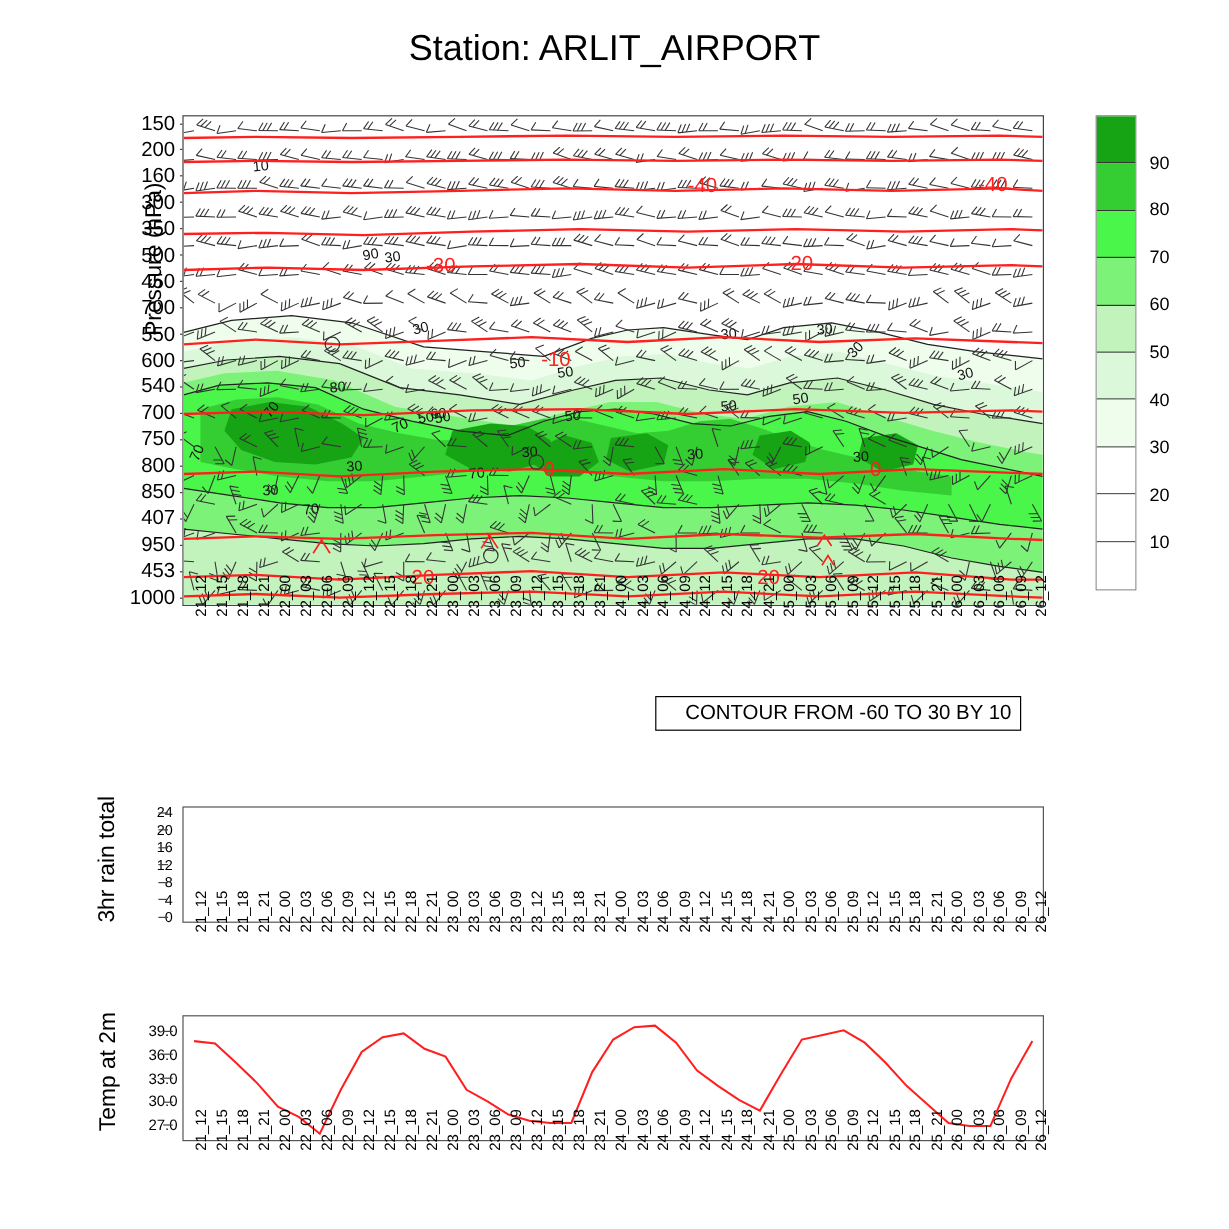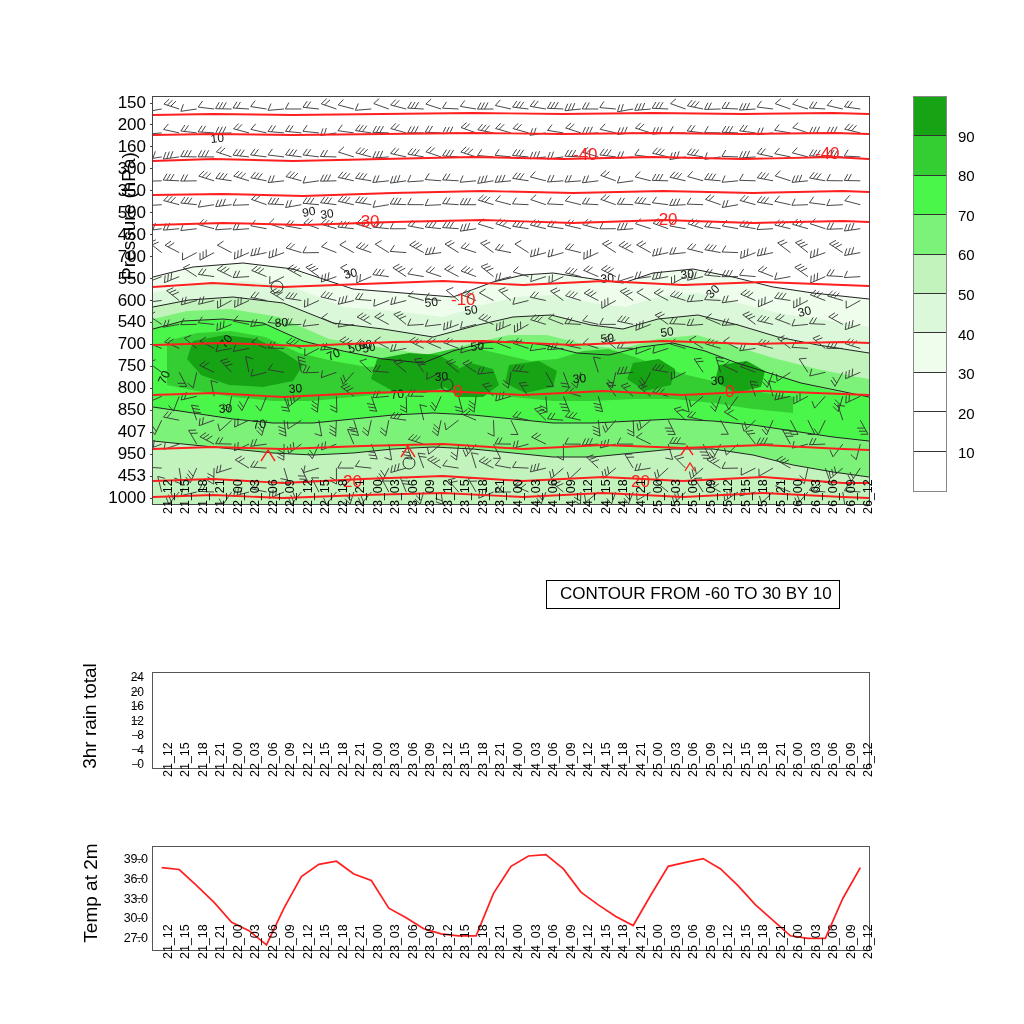--- a/index.html
+++ b/index.html
@@ -29,21 +29,21 @@
 
   
   #colorbar{position:absolute;left:913px;top:96px;width:34px;height:396px;
             border:1px solid #888;box-sizing:border-box;}
   .cb-band{width:100%;box-sizing:border-box;border-bottom:1px solid #333;}
   .cb-band:last-child{border-bottom:none;}
   .cb-label{position:absolute;left:958px;font-size:15px;transform:translateY(-50%);}
 
   
   #contour-note{position:absolute;left:546px;top:580px;
-                border:1.2px solid #000;padding:3px 7px 4px 13px;font-size:17px;background:#fff;}
+                border:1.2px solid #000;padding:3px 7px 4px 24px;font-size:17px;background:#fff;}
 
   
   #rain-panel{position:absolute;left:152px;top:672px;width:718px;height:97px;
               border:1.2px solid #555;box-sizing:border-box;background:#fff;}
   #rain-y{position:absolute;left:100px;top:672px;width:44px;height:97px;}
   .rain-ylab{position:absolute;right:0;transform:translateY(-50%);font-size:12px;text-align:right;}
   #rain-title{position:absolute;left:-12px;top:670px;width:160px;text-align:center;
               font-size:19px;transform:rotate(-90deg);transform-origin:50% 50%;white-space:nowrap;}
 
   
@@ -54,20 +54,21 @@
   #temp-title{position:absolute;left:-16px;top:845px;width:170px;text-align:center;
               font-size:19px;transform:rotate(-90deg);transform-origin:50% 50%;white-space:nowrap;}
 
   .tickmark{position:absolute;background:#444;}
 </style>
 </head>
 <body>
 
 <div id="page">
 
+  <div id="title">Station: ARLIT_AIRPORT</div>
 
   <div id="y-title-wrap" style="position:absolute;left:34px;top:205px;width:190px;height:30px;">
     <div id="y-title" style="left:0;top:0;width:190px;">Pressure (hPa)</div>
   </div>
 
   <div id="y-labels">
       <div class="yaxis-label" style="top: 7px;">150</div>
       <div class="tickmark" style="left: 54px; top: 6.5px; width: 7px; height: 1px;"></div>
       <div class="yaxis-label" style="top: 28.9444px;">200</div>
       <div class="tickmark" style="left: 54px; top: 28.4444px; width: 7px; height: 1px;"></div>

